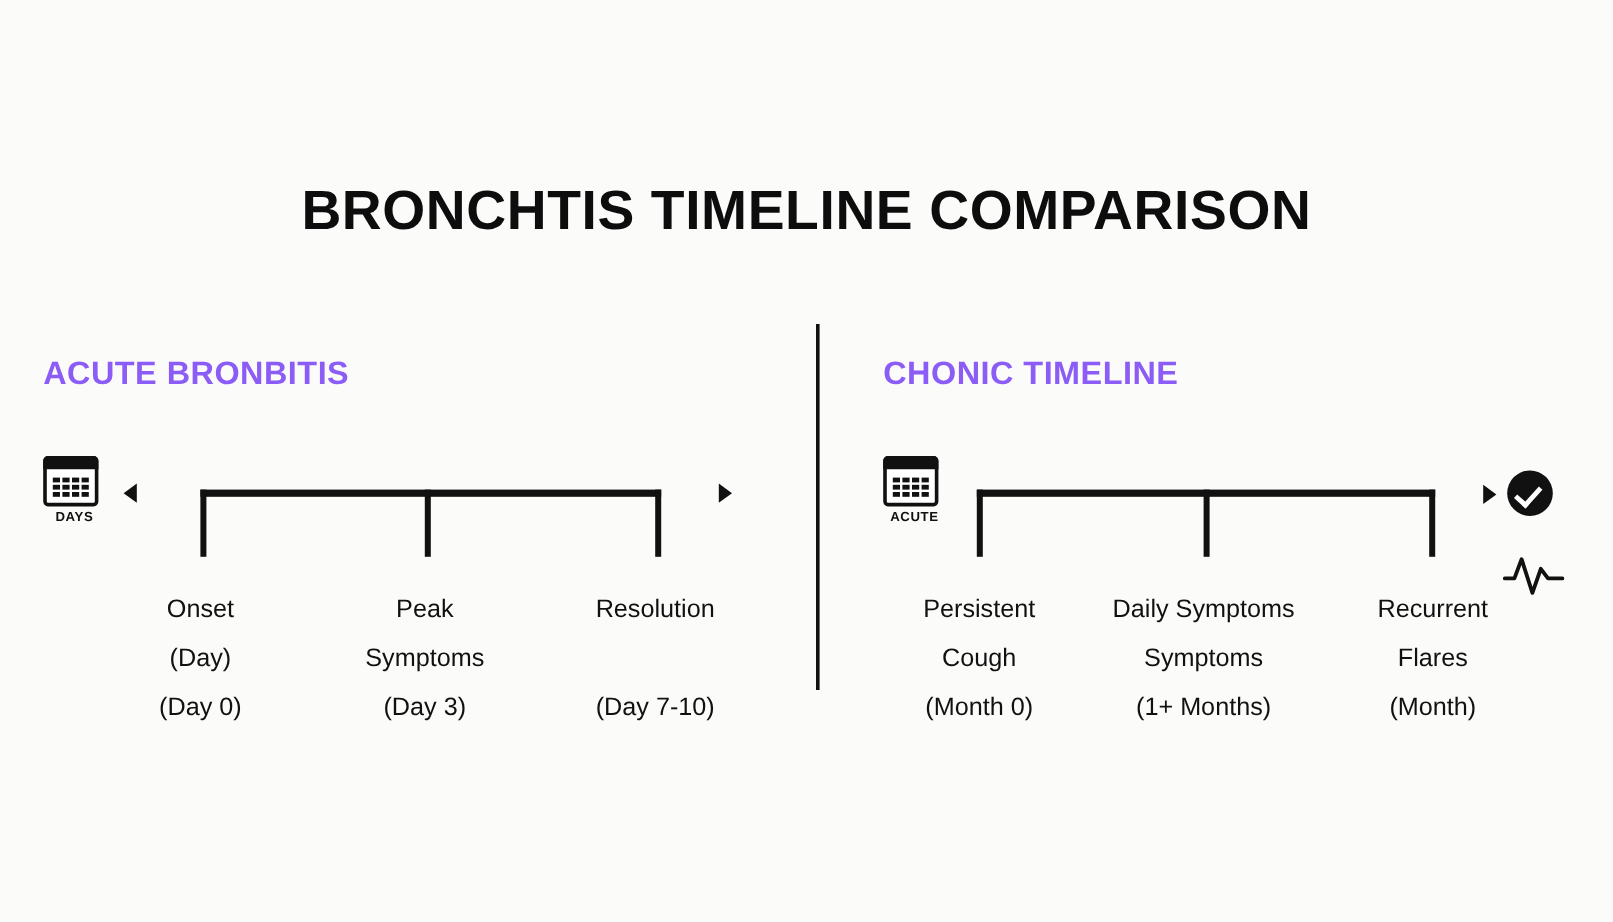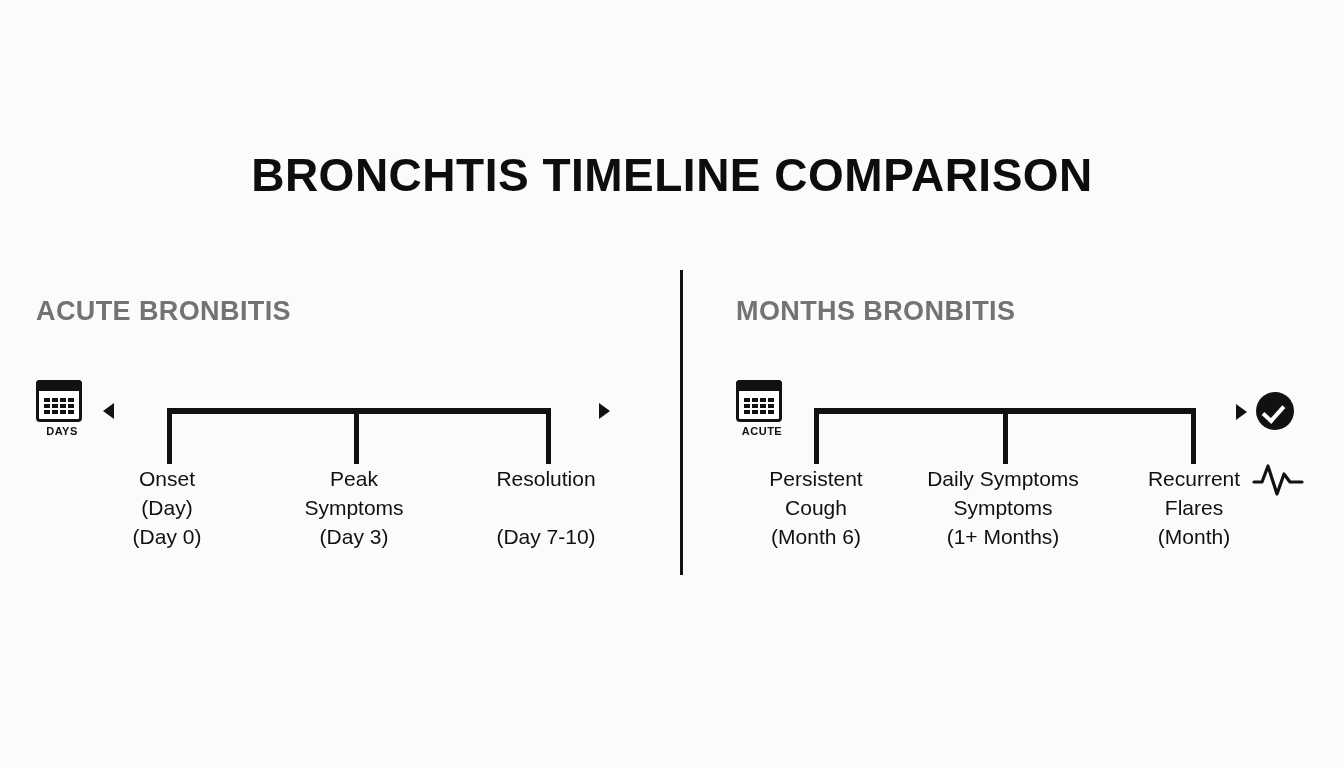--- a/index.html
+++ b/index.html
@@ -42,21 +42,21 @@
   .panel {
     position: absolute;
     top: 296px;
   }
   .panel-left { left: 36px; width: 620px; }
   .panel-right { left: 736px; width: 600px; }
   .panel-heading {
     font-size: 27px;
     font-weight: bold;
     letter-spacing: 0.4px;
-    color: #737373;
+    color: #8b5cf6;
     margin: 0;
   }
   .timeline-area {
     position: absolute;
     top: 372px;
     height: 220px;
   }
   .tl-left { left: 36px; width: 620px; }
   .tl-right { left: 736px; width: 600px; }
 
@@ -126,24 +126,24 @@
   }
   .tick {
     position: absolute;
     width: 5px;
     background: #111;
     top: 36px;
     height: 56px;
   }
   .node-label {
     position: absolute;
-    top: 92px;
+    top: 115px;
     text-align: center;
     font-size: 21px;
-    line-height: 29px;
+    line-height: 41px;
     color: #111;
     white-space: pre-line;
   }
 
   
   .check-badge {
     position: absolute;
     width: 38px;
     height: 38px;
     border-radius: 50%;
@@ -216,21 +216,21 @@
 (Day 0)</div>
     <div class="node-label" style="left:238px; width:160px;">Peak
 Symptoms
 (Day 3)</div>
     <div class="node-label" style="left:430px; width:160px;text-align:center;">Resolution
 
 (Day 7-10)</div>
   </div>
 
   <div class="panel panel-right">
-    <div class="panel-heading">MONTHS BRONBITIS</div>
+    <div class="panel-heading">CHONIC TIMELINE</div>
   </div>
 
   <div class="timeline-area tl-right">
 
     <div class="cal-icon">
       <div class="cal-glyph">
         <div class="cal-grid">
           <i></i>
             <i></i>
             <i></i>
@@ -259,21 +259,21 @@
     <div class="check-badge" style="left:520px;"></div>
 
     <div class="wave" style="left:516px;">
       <svg width="52" height="40" viewBox="0 0 52 40" aria-hidden="true">
         <path d="M2 22 L10 22 L16 6 L25 34 L32 14 L38 22 L50 22" fill="none" stroke="#111111" stroke-width="3.2" stroke-linecap="round" stroke-linejoin="round"></path>
       </svg>
     </div>
 
     <div class="node-label" style="left:-2px; width:164px;">Persistent
 Cough
-(Month 6)</div>
+(Month 0)</div>
     <div class="node-label" style="left:167px; width:200px;">Daily Symptoms
 Symptoms
 (1+ Months)</div>
     <div class="node-label" style="left:376px; width:164px;">Recurrent
 Flares
 (Month)</div>
   </div>
 
 </div>
 

